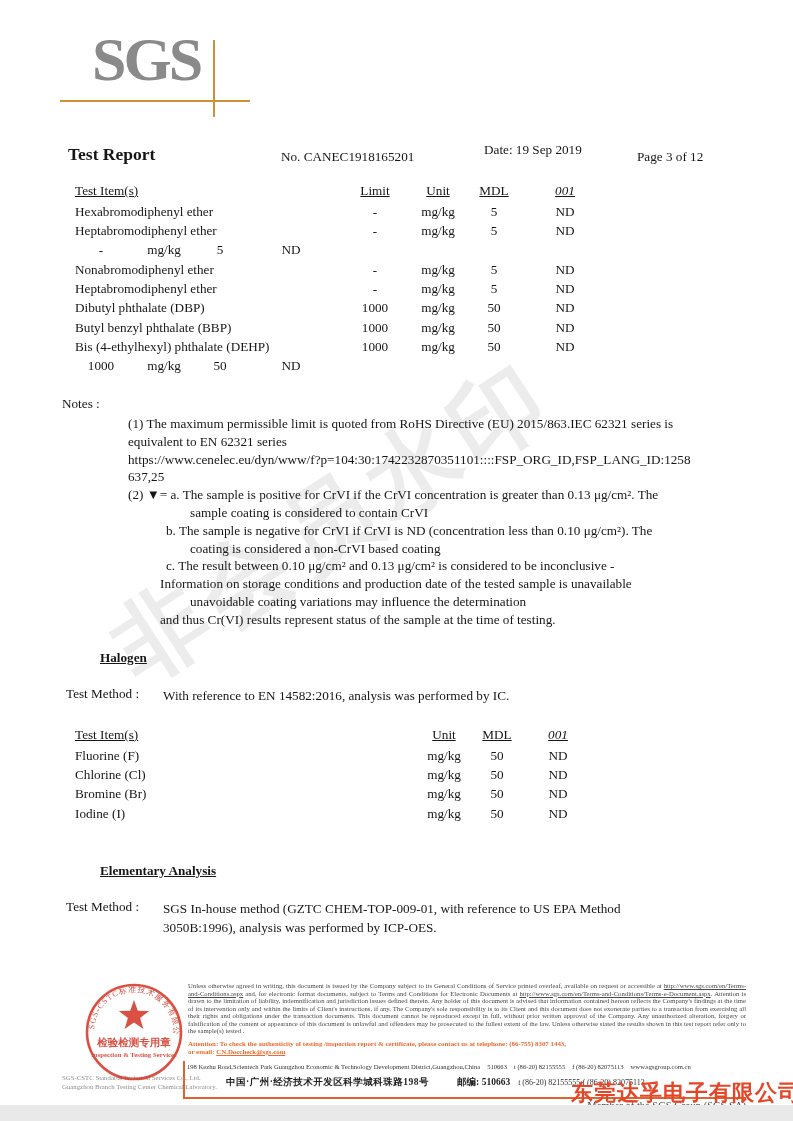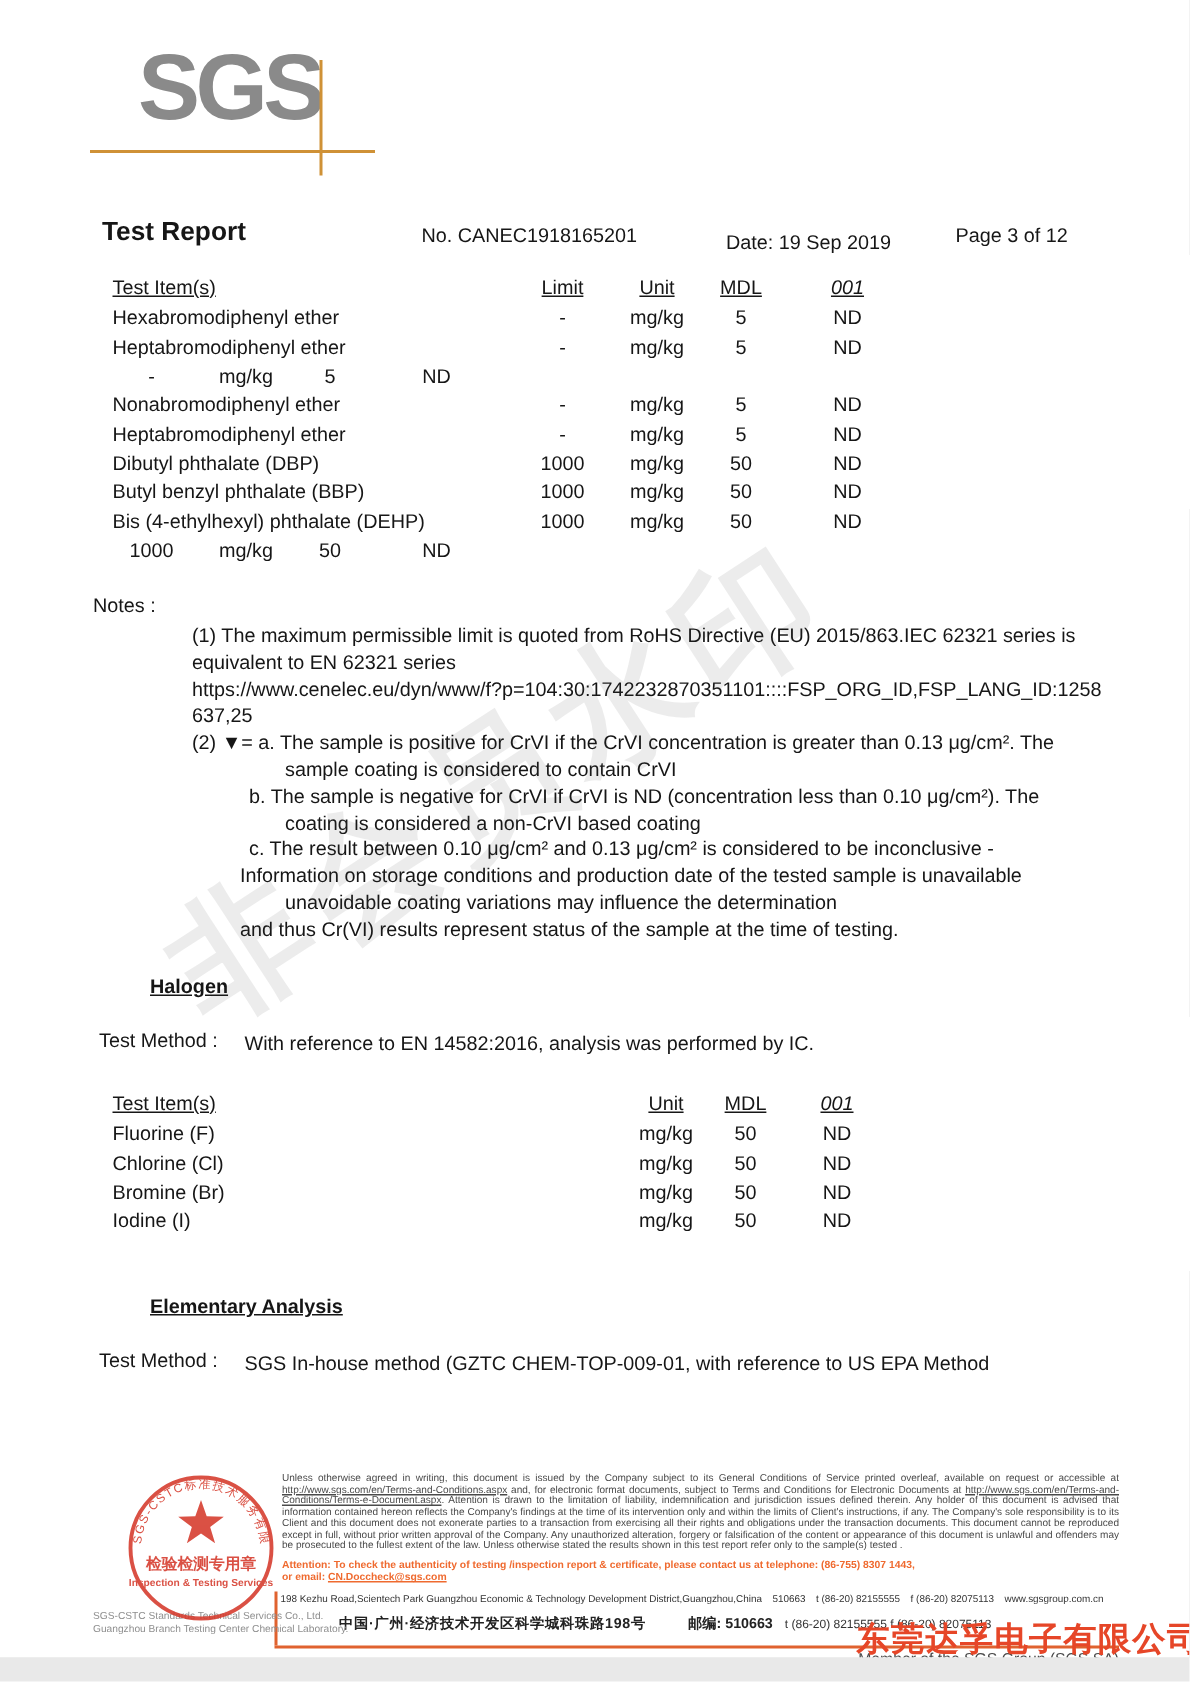--- a/index.html
+++ b/index.html
@@ -1,36 +1,36 @@
 <!DOCTYPE html>
 <html><head>
 <meta charset="utf-8">
 <style>
   * { margin:0; padding:0; box-sizing:border-box; }
   html,body { background:#e9e9e9; }
   .page {
     position:relative; width:793px; height:1105px; margin:0 auto;
     background:#ffffff; overflow:hidden;
-    font-family:Liberation Sans, sans-serif; color:#161616;
+    font-family:Liberation Serif, serif; color:#161616;
   }
   .abs { position:absolute; }
   .t13 { font-size:13.2px; }
   .und { text-decoration:underline; }
   .it  { font-style:italic; }
   .nowrap { white-space:nowrap; }
 
   
   .logo-text { left:92px; top:28px; font-size:62px; font-weight:800; color:#8a8a8a; letter-spacing:-3px; line-height:1; }
   .logo-hline { left:60px; top:100px; width:190px; height:2px; background:#cf9136; }
   .logo-vline { left:213px; top:40px; width:2px; height:77px; background:#cf9136; }
 
   
   .rpt-title { left:68px; top:144px; font-size:17.5px; font-weight:bold; }
   .rpt-no   { left:281px; top:149px; }
-  .rpt-date { left:484px; top:154px; }
+  .rpt-date { left:484px; top:142px; }
   .rpt-page { left:637px; top:149px; }
 
   
   .tbl { left:66px; }
   .trow { display:flex; height:19.35px; align-items:center; white-space:nowrap; }
   .thead { height:22px; }
   .c-item { width:274px; padding-left:9px; text-align:left; }
   .c-limit{ width:70px; text-align:center; }
   .c-unit { width:56px; text-align:center; }
   .c-mdl  { width:56px; text-align:center; }
@@ -228,20 +228,21 @@
       <span class="h-unit">mg/kg</span>
       <span class="h-mdl">50</span>
       <span class="h-res">ND</span>
     </div>
   </div>
 
   <div class="abs sec-head" style="left:66px; top:863px;">Elementary Analysis</div>
   <div class="abs tm-label t13" style="top:899px;">Test Method :</div>
   <div class="abs tm-text t13" style="top:899px;">
     <div class="nowrap">SGS In-house method (GZTC CHEM-TOP-009-01, with reference to US EPA Method</div>
+    <div class="nowrap">3050B:1996), analysis was performed by ICP-OES.</div>
   </div>
 
   <div class="abs wm-diagonal">非会员水印</div>
 
   <div class="abs company-gray">
     <div>SGS-CSTC Standards Technical Services Co., Ltd.</div>
     <div>Guangzhou Branch Testing Center Chemical Laboratory.</div>
   </div>
 
   <div class="abs disclaimer"><span>Unless otherwise agreed in writing, this document is issued by the Company subject to its General Conditions of Service printed overleaf, available on request or accessible at </span><span class="und">http://www.sgs.com/en/Terms-and-Conditions.aspx</span><span> and, for electronic format documents, subject to Terms and Conditions for Electronic Documents at </span><span class="und">http://www.sgs.com/en/Terms-and-Conditions/Terms-e-Document.aspx</span><span>. Attention is drawn to the limitation of liability, indemnification and jurisdiction issues defined therein. Any holder of this document is advised that information contained hereon reflects the Company's findings at the time of its intervention only and within the limits of Client's instructions, if any. The Company's sole responsibility is to its Client and this document does not exonerate parties to a transaction from exercising all their rights and obligations under the transaction documents. This document cannot be reproduced except in full, without prior written approval of the Company. Any unauthorized alteration, forgery or falsification of the content or appearance of this document is unlawful and offenders may be prosecuted to the fullest extent of the law. Unless otherwise stated the results shown in this test report refer only to the sample(s) tested .</span></div>

